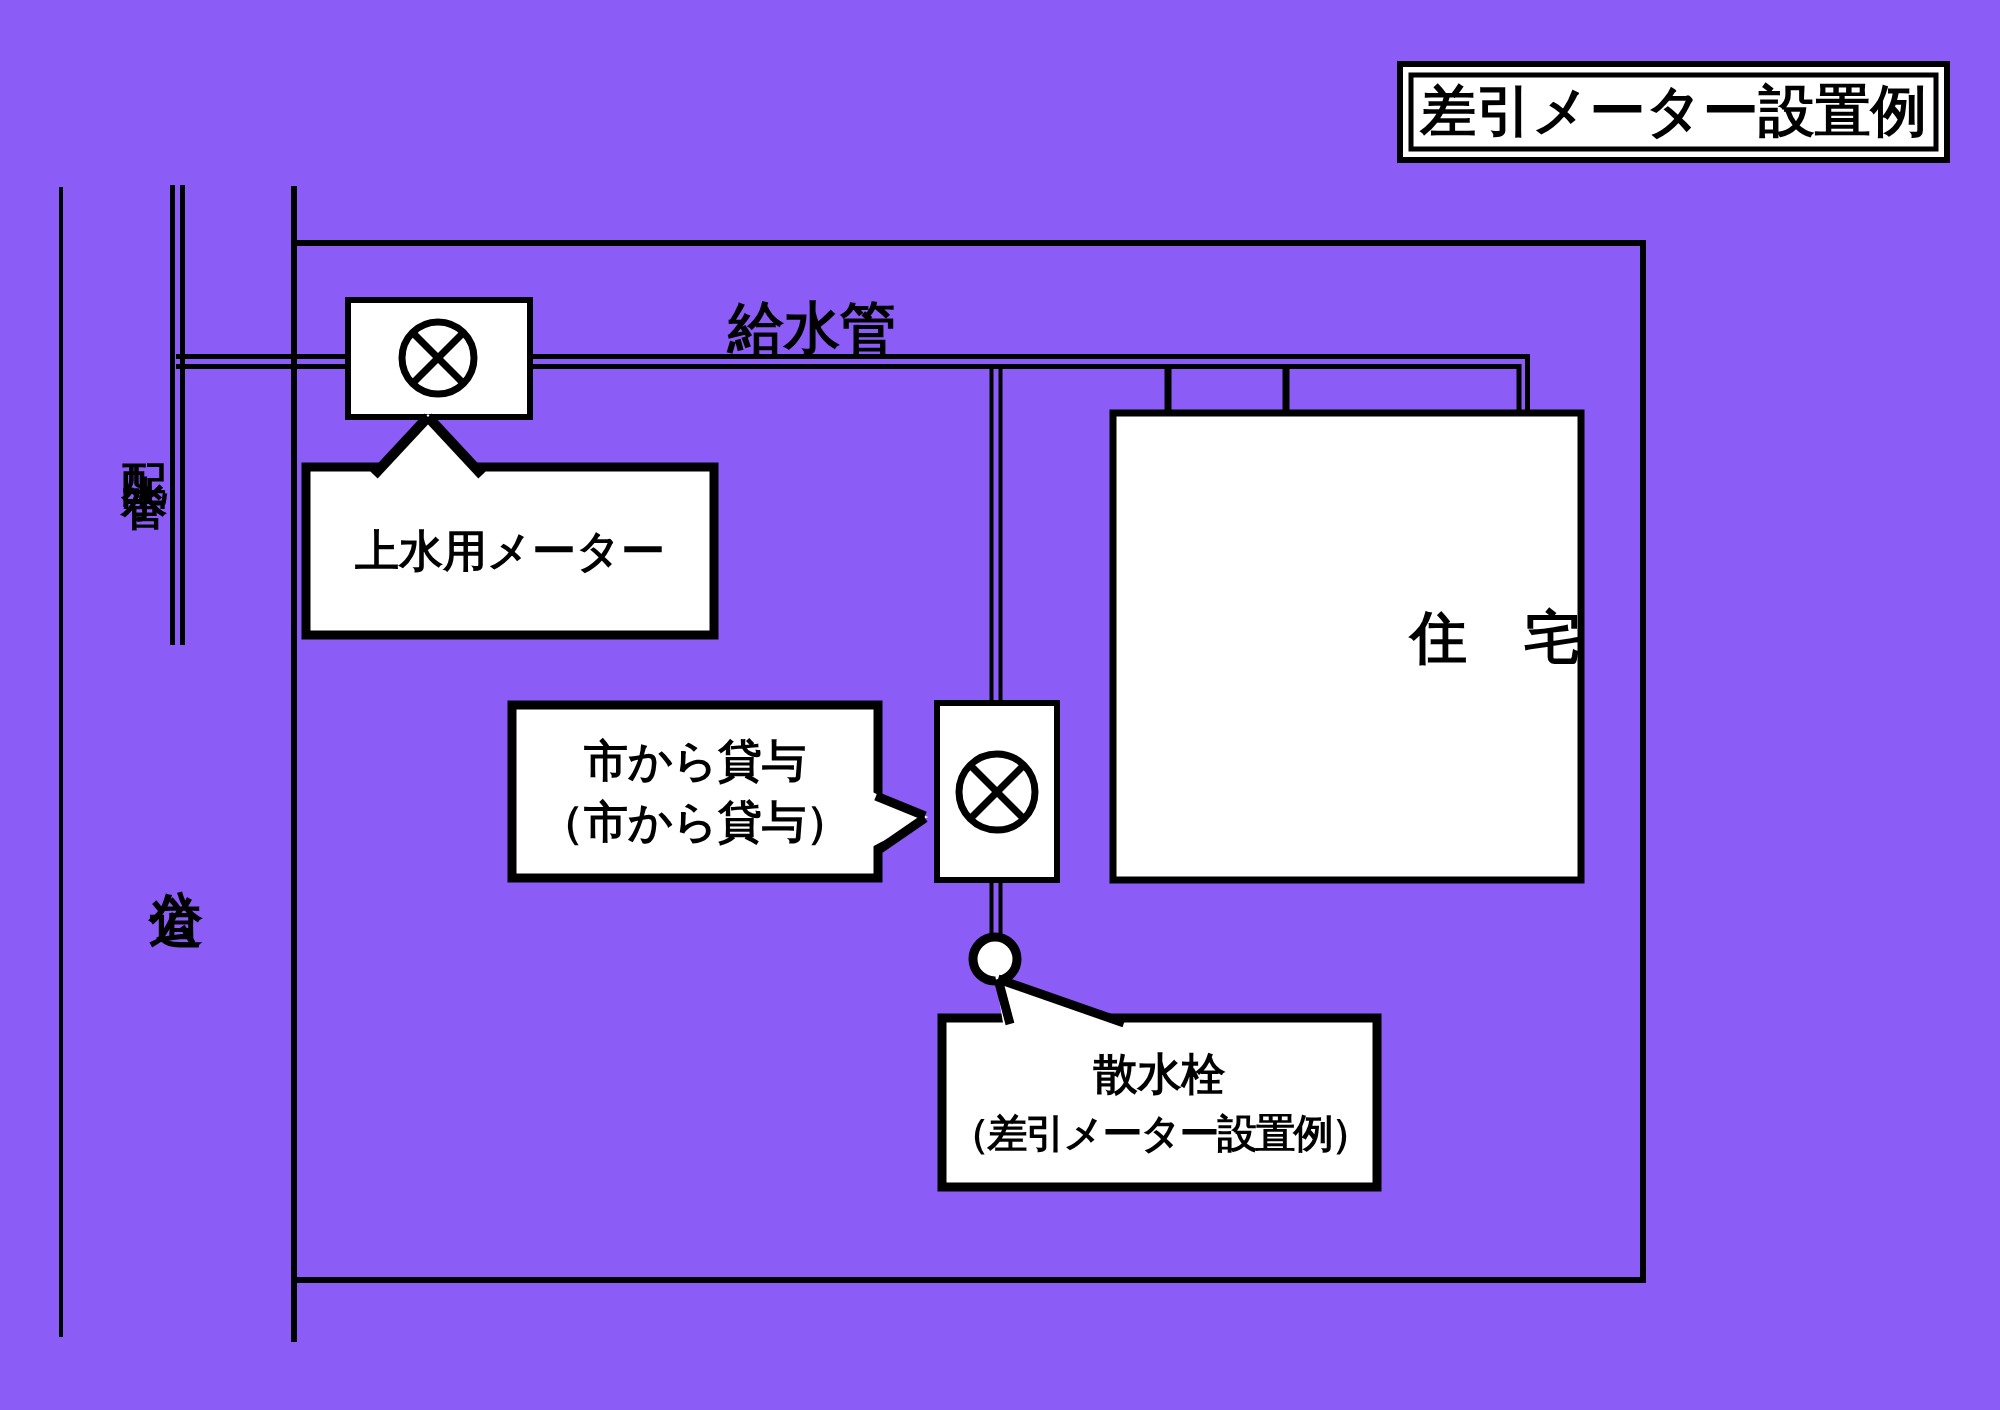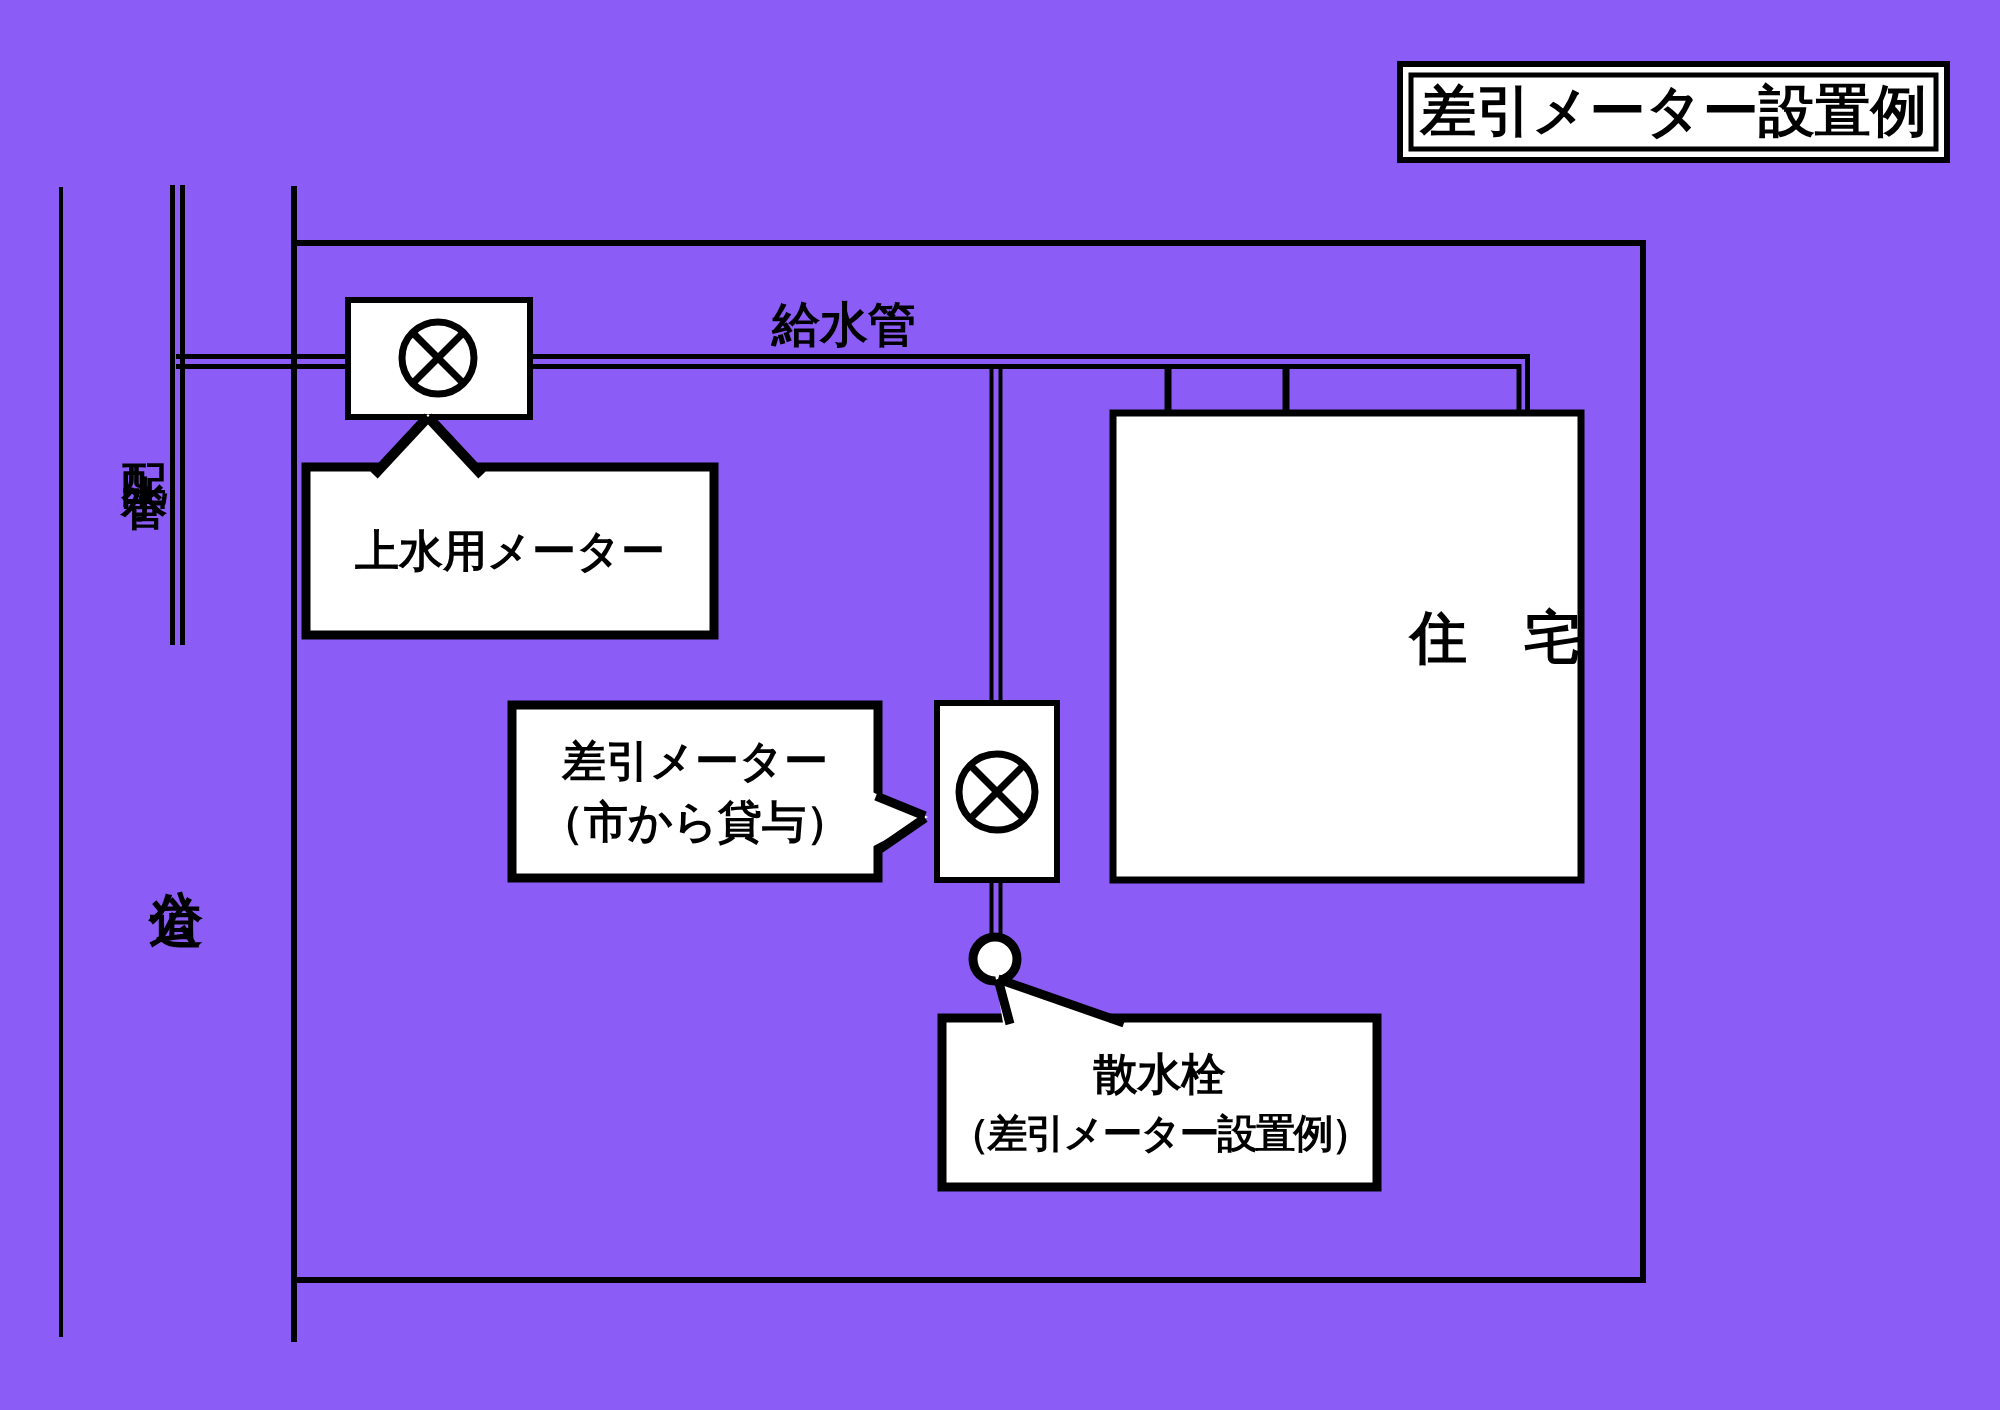--- a/index.html
+++ b/index.html
@@ -40,21 +40,21 @@
   .callout-text .l1 { font-size: 44px; line-height: 1.0; white-space: pre; }
   .callout-text .l2 { font-size: 44px; line-height: 1.0; margin-top: 17px; white-space: pre; }
   .callout-text.small-l2 .l2 { font-size: 40px; letter-spacing: -2px; }
   #title-text {
     position: absolute;
     left: 1400px; top: 64px; width: 547px; height: 96px;
     display: flex; align-items: center; justify-content: center;
     font-size: 56px; font-weight: 700; color: #000;
     white-space: pre;
   }
-  #label-supply-pipe { left: 772px; top: 300px; font-size: 48px; }
+  #label-supply-pipe { left: 728px; top: 300px; font-size: 56px; }
   #label-distribution-pipe { left: 122px; top: 427px; font-size: 46px; letter-spacing: 11px; }
   #label-public-road { left: 149px; top: 847px; font-size: 54px; letter-spacing: 6px; }
   #label-house {
     left: 1113px; top: 609px; width: 468px;
     font-size: 57px; text-align: right;
   }
   #callout-city-text { left: 306px; top: 467px; width: 408px; height: 168px; }
   #callout-deduction-text { left: 512px; top: 705px; width: 366px; height: 173px; }
   #callout-tap-text { left: 942px; top: 1018px; width: 435px; height: 169px; }
 </style>
@@ -151,21 +151,21 @@
 
   <div id="label-public-road" class="lbl vertical">公道</div>
 
   <div id="label-house" class="lbl">住　宅</div>
 
   <div id="callout-city-text" class="callout-text">
     <div class="l1">上水用メーター</div>
   </div>
 
   <div id="callout-deduction-text" class="callout-text">
-    <div class="l1">差引メーター</div>
+    <div class="l1">市から貸与</div>
     <div class="l2">（市から貸与）</div>
   </div>
 
   <div id="callout-tap-text" class="callout-text small-l2">
     <div class="l1">散水栓</div>
     <div class="l2">（差引メーター設置例）</div>
   </div>
 
 </div>
 

